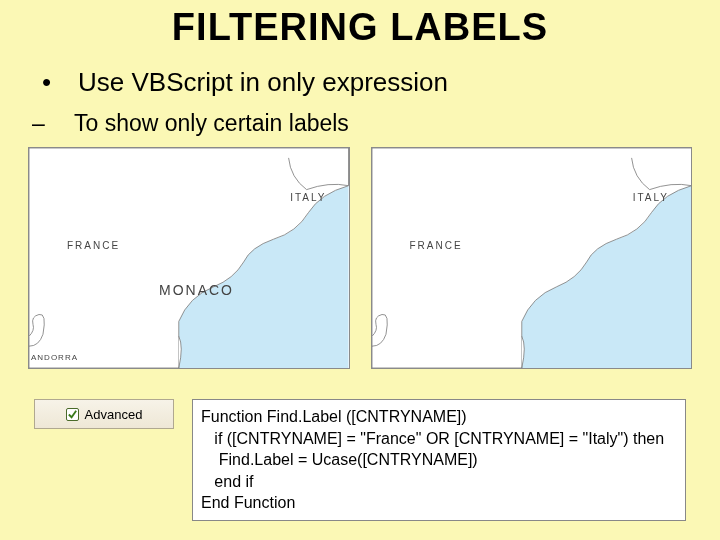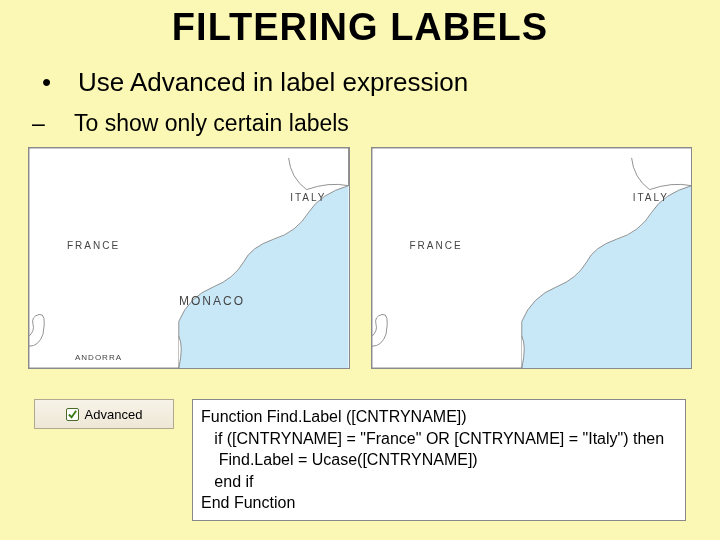--- a/index.html
+++ b/index.html
@@ -85,41 +85,41 @@
     line-height: 1.35;
     white-space: pre;
   }
 </style>
 </head>
 <body>
 
 <h1 class="title">FILTERING LABELS</h1>
 
 <div class="b1">
-  <span class="dot">•</span><span>Use Advanced in label expression</span>
+  <span class="dot">•</span><span>Use VBScript in only expression</span>
 </div>
 <div class="b2">
   <span class="dash">–</span><span>To show only certain labels</span>
 </div>
 
 <div class="maps">
 
   <div class="map">
     <svg viewBox="0 0 320 222" width="100%" height="100%" preserveAspectRatio="none">
       <rect x="0" y="0" width="320" height="222" fill="#ffffff"></rect>
       <path class="sea" d="M150 222 L150 175 Q160 150 185 140 Q205 132 215 115 Q222 100 245 92 Q268 85 280 65 Q292 46 320 38 L320 222 Z"></path>
       <path class="land" d="M320 0 L320 38 Q292 46 280 65 Q268 85 245 92 Q222 100 215 115 Q205 132 185 140 Q160 150 150 175 L150 222 L0 222 L0 0 Z" fill="none"></path>
       <path class="land" d="M0 190 Q6 184 4 178 Q2 170 10 168 Q18 166 14 188 Q10 200 0 200 Z" fill="#fff"></path>
       <path class="land" d="M260 10 Q262 30 278 42 Q300 34 320 38" fill="none"></path>
       <path class="land" d="M150 222 Q155 200 150 190" fill="none"></path>
     </svg>
     <span class="lbl" style="top:44px; right:22px;">ITALY</span>
     <span class="lbl" style="top:92px; left:38px;">FRANCE</span>
-    <span class="lbl" style="top:146px; left:130px; font-size:12px;margin-left:20px;">MONACO</span>
-    <span class="lbl" style="bottom:6px; left:2px; font-size:8px; letter-spacing:1px;padding-left:44px;">ANDORRA</span>
+    <span class="lbl" style="top:134px; left:130px; font-size:14px;">MONACO</span>
+    <span class="lbl" style="bottom:6px; left:2px; font-size:8px; letter-spacing:1px;">ANDORRA</span>
   </div>
 
   <div class="map">
     <svg viewBox="0 0 320 222" width="100%" height="100%" preserveAspectRatio="none">
       <rect x="0" y="0" width="320" height="222" fill="#ffffff"></rect>
       <path class="sea" d="M150 222 L150 175 Q160 150 185 140 Q205 132 215 115 Q222 100 245 92 Q268 85 280 65 Q292 46 320 38 L320 222 Z"></path>
       <path class="land" d="M320 0 L320 38 Q292 46 280 65 Q268 85 245 92 Q222 100 215 115 Q205 132 185 140 Q160 150 150 175 L150 222 L0 222 L0 0 Z" fill="none"></path>
       <path class="land" d="M0 190 Q6 184 4 178 Q2 170 10 168 Q18 166 14 188 Q10 200 0 200 Z" fill="#fff"></path>
       <path class="land" d="M260 10 Q262 30 278 42 Q300 34 320 38" fill="none"></path>
       <path class="land" d="M150 222 Q155 200 150 190" fill="none"></path>

